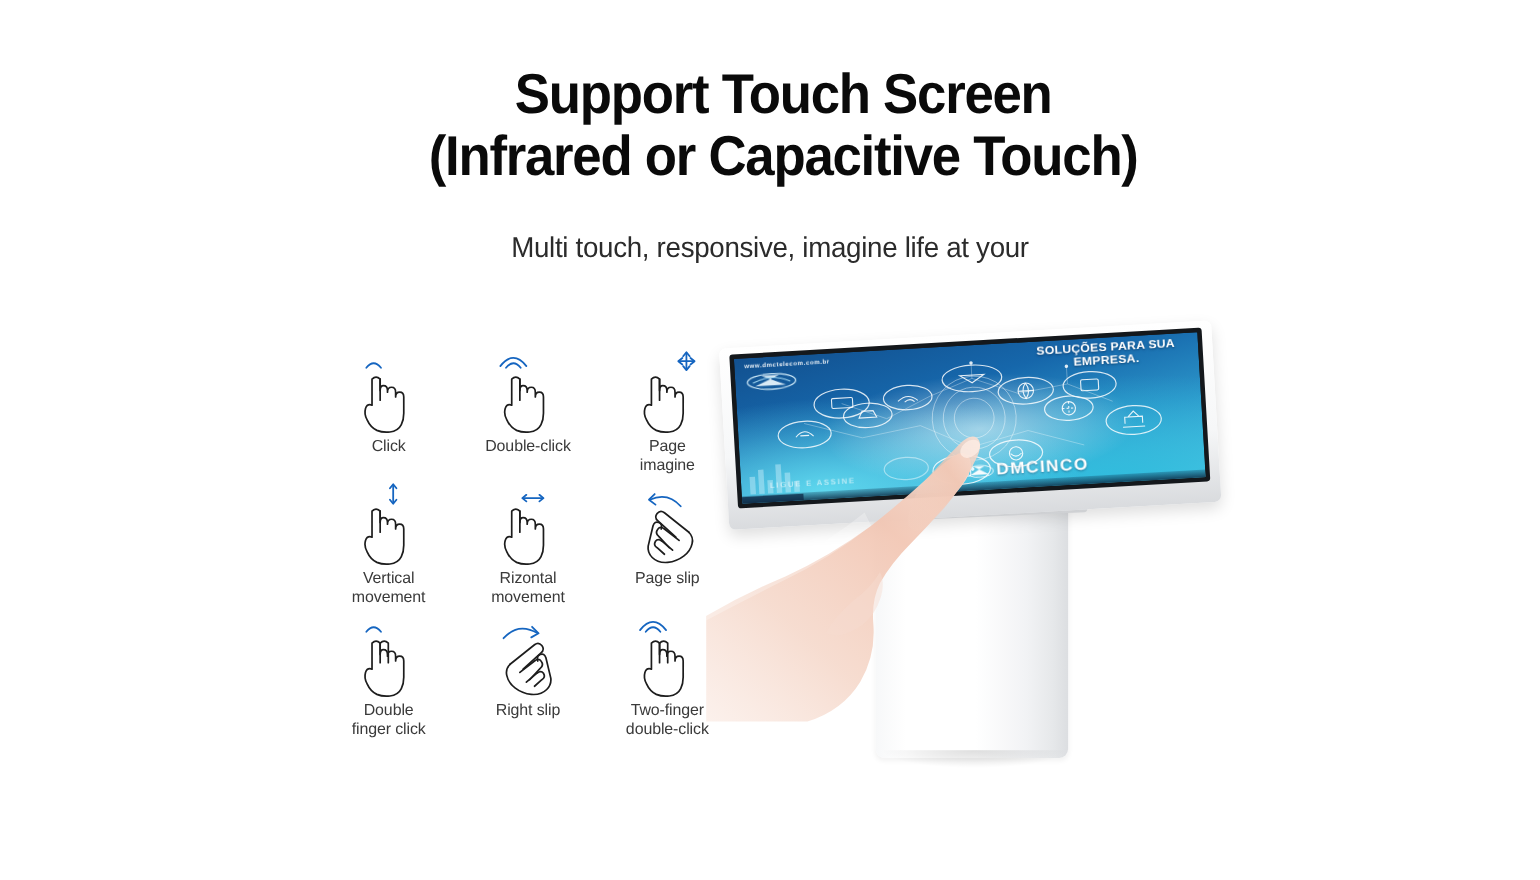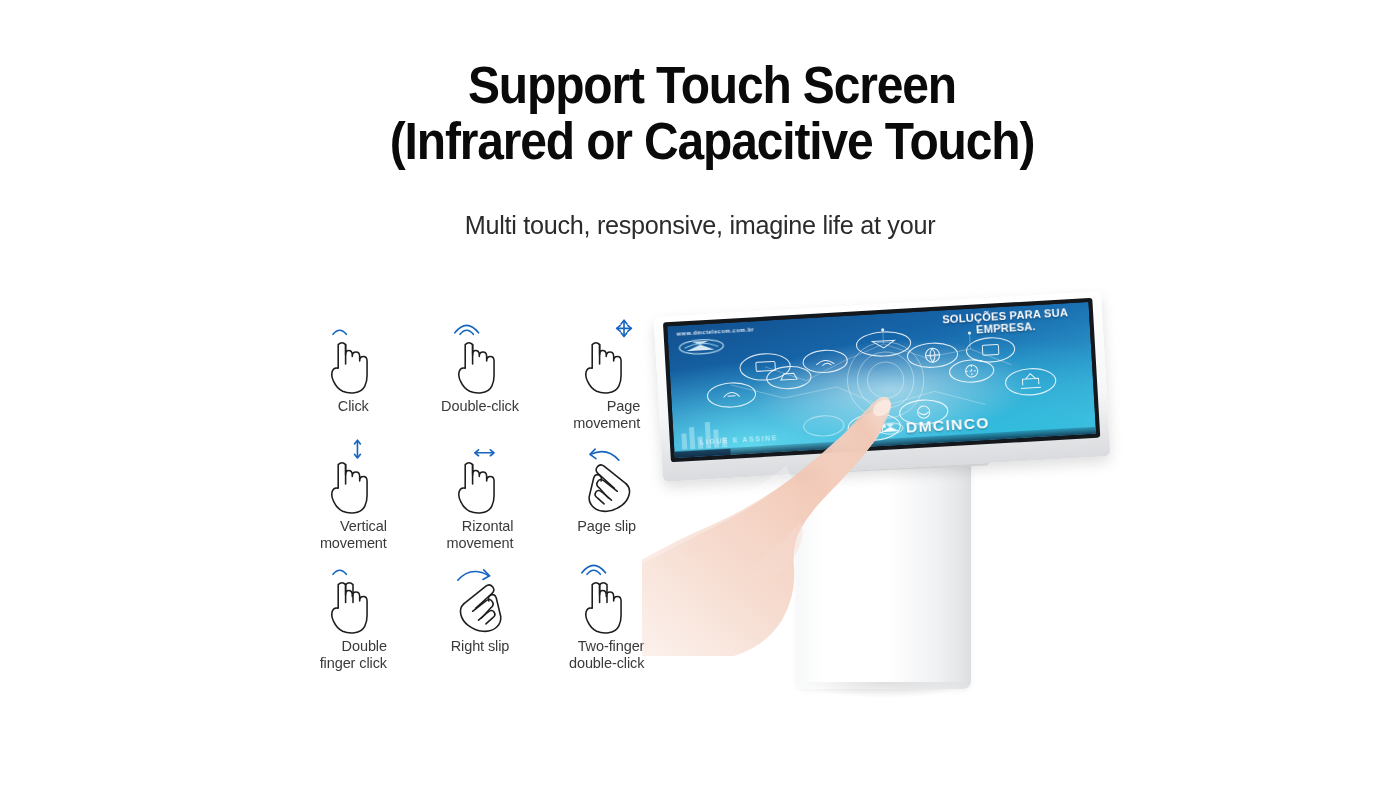--- a/index.html
+++ b/index.html
@@ -60,21 +60,21 @@
   }
   .gesture-art {
     width: 78px; height: 74px;
     position: relative;
   }
   .gesture-art svg { display: block; width: 100%; height: 100%; overflow: visible; }
   .gesture-label {
     margin-top: 6px;
     font-size: 14.5px;
     line-height: 17px;
-    text-align: right;
+    text-align: center;
     color: #3a3a3a;
     letter-spacing: -0.1px;
     white-space: pre-line;
   }
 
   
   #kiosk {
     position: absolute;
     left: 648px; top: 292px;
     width: 470px; height: 430px;
@@ -267,21 +267,21 @@
               <path d="M11 2 L11 22 M2 12 L20 12"></path>
               <path d="M7 6 L11 1 L15 6"></path>
               <path d="M7 18 L11 23 L15 18"></path>
               <path d="M6 8 L1 12 L6 16"></path>
               <path d="M16 8 L21 12 L16 16"></path>
             </g>
           </g>
         </svg>
       </div>
       <div class="gesture-label">Page
-movement</div>
+imagine</div>
     </div>
     <div class="gesture-cell">
       <div class="gesture-art">
         <svg viewBox="0 0 80 100">
           <g fill="none" stroke="#1d1d1d" stroke-width="2.1" stroke-linecap="round" stroke-linejoin="round" transform="translate(8,6)">
             <path d="M22 30 q-5 -5 -10 0 L12 62 q-6 -2 -8 4 q-2 7 2 14 q4 9 12 13 q7 3 16 2 q10 -1 14 -9 q3 -6 3 -14 L51 52 q0 -6 -5 -6 q-5 0 -5 6 L41 46 q0 -6 -5 -6 q-5 0 -5 6 L31 44 q0 -6 -5 -6 q-4 0 -4 6 Z"></path>
             <path d="M22 30 L22 56"></path>
           </g>
           <g fill="none" stroke="#1565c0" stroke-width="2.2" stroke-linecap="round" stroke-linejoin="round">
             <g transform="translate(38,1)">

